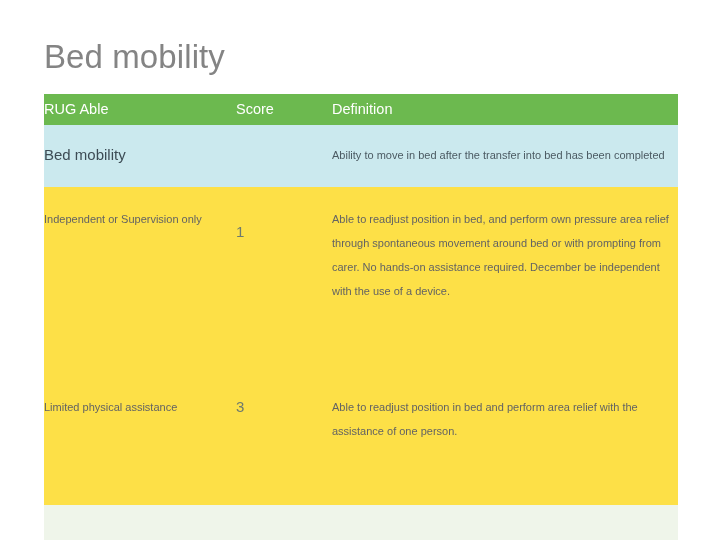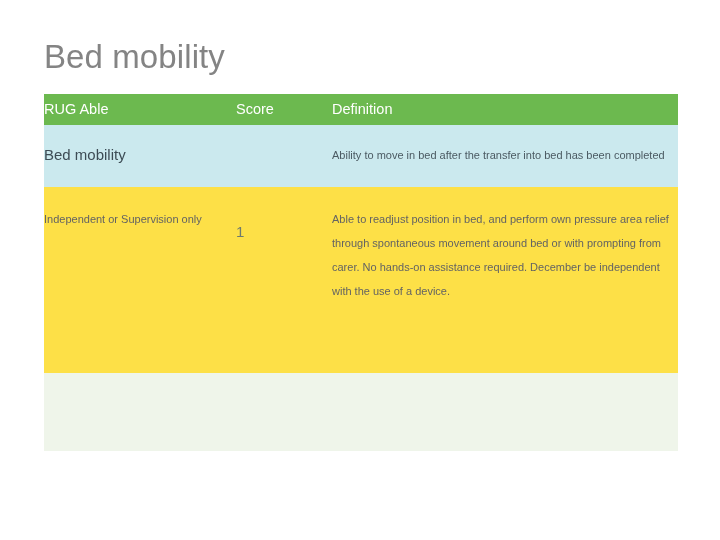--- a/index.html
+++ b/index.html
@@ -158,20 +158,27 @@
         </tr>
 
         <tr class="row-detail row-detail-1">
           <td class="c-item">Independent or Supervision only</td>
           <td class="c-score">
             <span class="score-val">1</span>
           </td>
           <td class="c-def">Able to readjust position in bed, and perform own pressure area relief through spontaneous movement around bed or with prompting from carer. No hands-on assistance required. December be independent with the use of a device.</td>
         </tr>
 
+        <tr class="row-detail row-detail-2">
+          <td class="c-item">Limited physical assistance</td>
+          <td class="c-score">
+            <span class="score-val">3</span>
+          </td>
+          <td class="c-def">Able to readjust position in bed and perform area relief with the assistance of one person.</td>
+        </tr>
 
         <tr class="filler-row">
           <td></td>
           <td></td>
           <td></td>
         </tr>
 
       </tbody>
     </table>
   </div>

